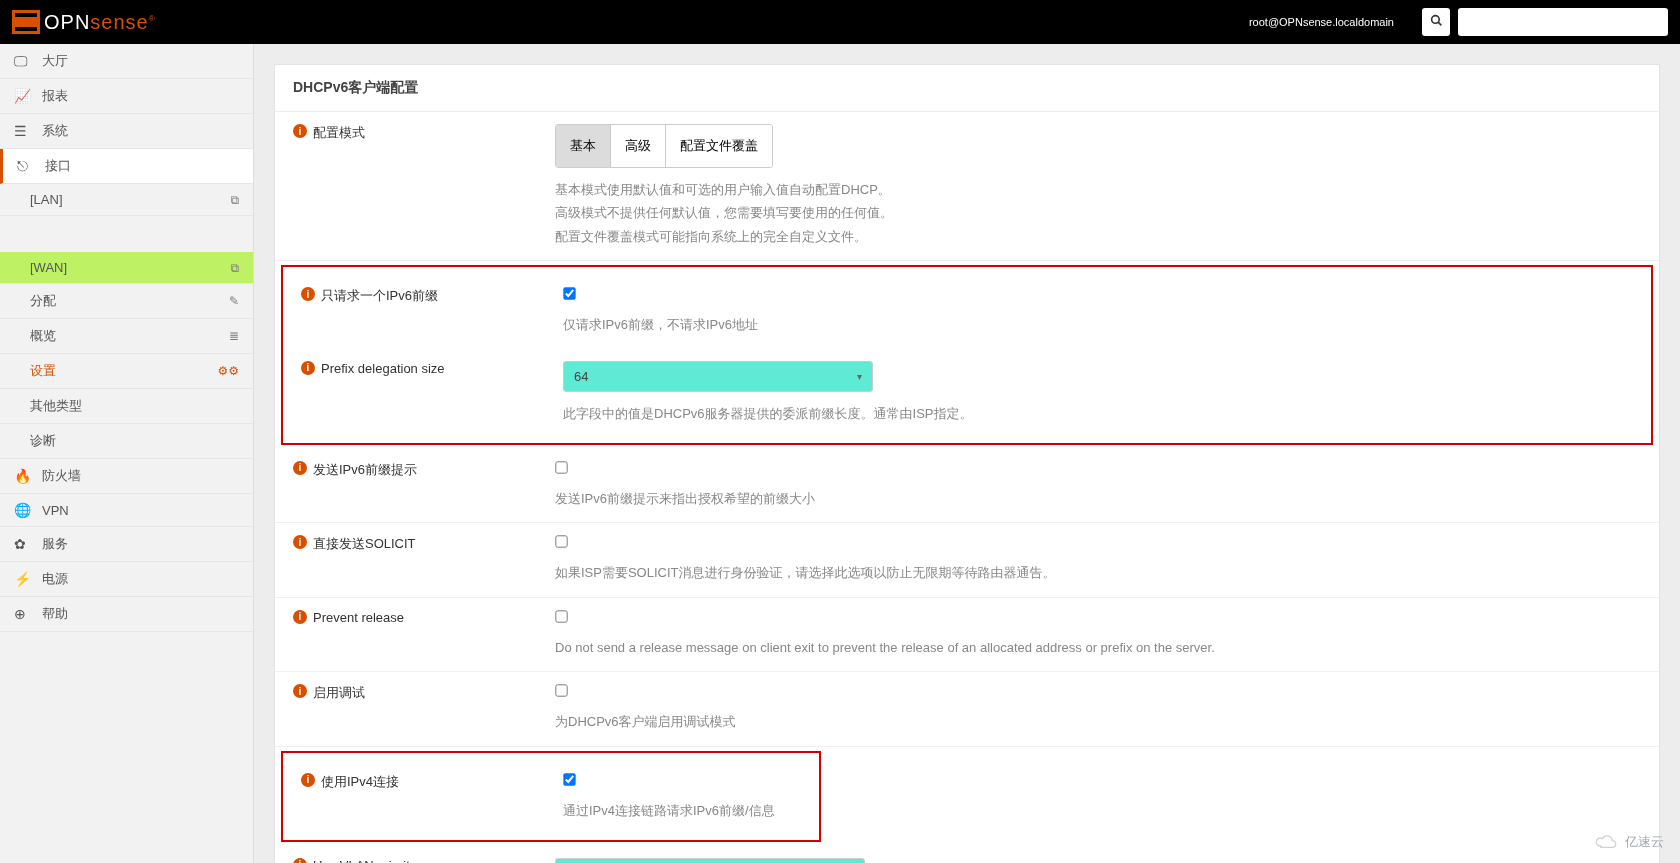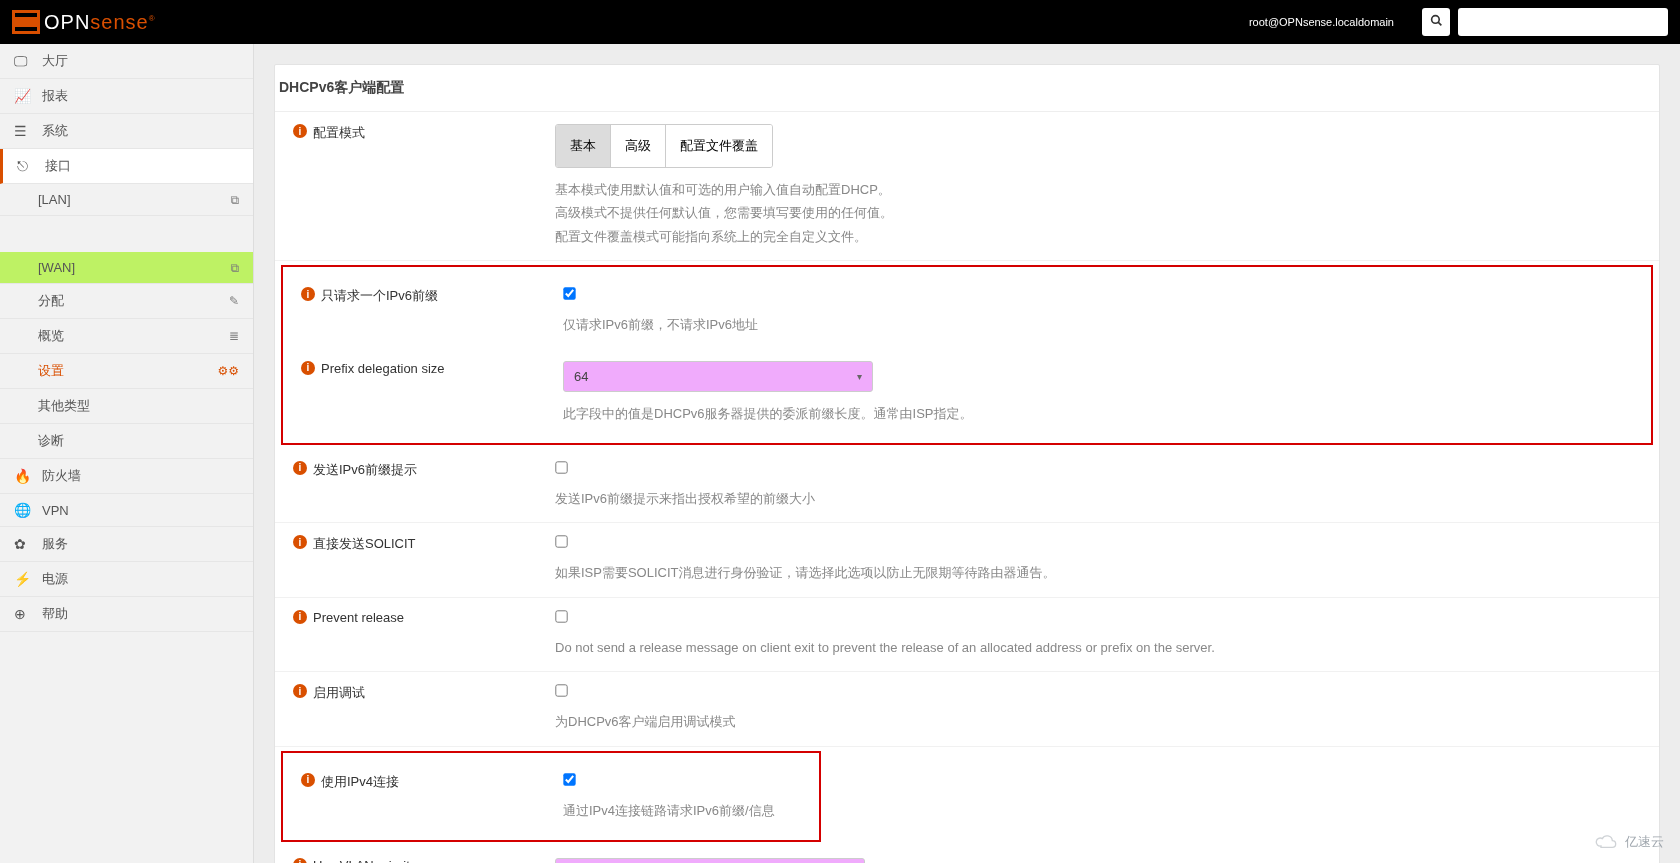--- a/index.html
+++ b/index.html
@@ -20,46 +20,46 @@
 .search-input { height:28px; width:210px; border:none; margin-left:8px; border-radius:3px; padding:0 8px; font-size:13px; }
 
 
 .layout { display:flex; min-height:calc(100vh - 44px); }
 .sidebar { width:254px; background:#f2f2f2; border-right:1px solid #ddd; }
 .main { flex:1; padding:20px 20px 40px 20px; background:#ededed; }
 
 
 .nav-row { display:flex; align-items:center; justify-content:space-between; padding:8px 14px; color:#555; cursor:pointer; border-bottom:1px solid #e6e6e6; }
 .nav-row .lbl { display:flex; align-items:center; gap:10px; }
-.nav-sub { padding-left:38px; }
+.nav-sub { padding-left:30px; }
 .nav-row.active-section { border-left:3px solid #d94f00; background:#fff; }
 .nav-row.selected { background:#bef264;margin-top:36px; }
 .nav-row.orange-text .lbl-text { color:#d94f00; }
 .nav-row .side-icon { width:18px; height:16px; display:inline-block; font-size:14px; color:#555; }
 .nav-row .right-icon { font-size:12px; color:#7a7a7a; }
 .nav-row.orange-text .right-icon { color:#d94f00; }
 
 
 .card { background:#fff; border:1px solid #e3e3e3; border-radius:2px; }
-.card-header { padding:14px 4px; font-size:14px; font-weight:600; border-bottom:1px solid #eee; }
+.card-header { padding:14px 18px; font-size:14px; font-weight:600; border-bottom:1px solid #eee; }
 
 .form-row { display:flex; border-bottom:1px solid #f1f1f1; padding:12px 0; }
 .form-row.no-border { border-bottom:none; }
 .form-label { width:280px; padding-left:18px; display:flex; align-items:flex-start; gap:6px; color:#333; }
 .form-field { flex:1; padding-right:18px; }
 .info-i { display:inline-flex; width:14px; height:14px; border-radius:50%; background:#d94f00; color:#fff; font-size:10px; align-items:center; justify-content:center; font-weight:bold; }
 
 .btn-group { display:inline-flex; border:1px solid #ccc; border-radius:3px; overflow:hidden; }
 .btn-group button { background:#fff; border:none; padding:12px 14px; font-size:13px; cursor:pointer; border-right:1px solid #ccc; }
 .btn-group button:last-child { border-right:none; }
 .btn-group button.active { background:#dcdcdc; }
 
 .help { color:#888; font-size:13px; margin-top:10px; line-height:1.8; }
 
-.select-box { border:1px solid #ccc; border-radius:3px; padding:7px 10px; width:310px; display:flex; justify-content:space-between; align-items:center; background:#f0abfc; cursor:pointer; font-size:13px; }
+.select-box { border:1px solid #ccc; border-radius:3px; padding:7px 10px; width:310px; display:flex; justify-content:space-between; align-items:center; background:#5eead4; cursor:pointer; font-size:13px; }
 .select-box .caret { font-size:10px; color:#666; }
 
 .redbox { padding:8px 12px 6px 0; }
 .redbox.boxed { border:2px solid #d40000; }
 
 .watermark { position:fixed; right:16px; bottom:12px; color:#9fa6ad; font-size:13px; display:flex; align-items:center; gap:6px; }
 .watermark svg { opacity:.5; }
 
 input[type=checkbox] { transform:scale(0.95); }
 </style>

